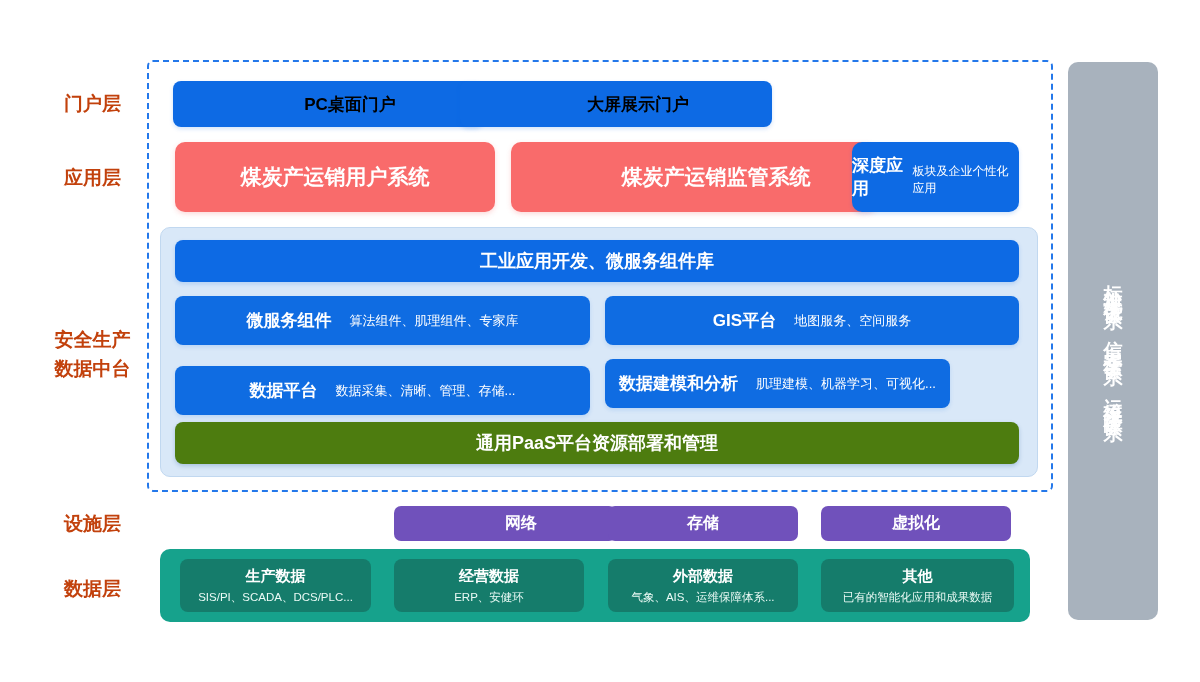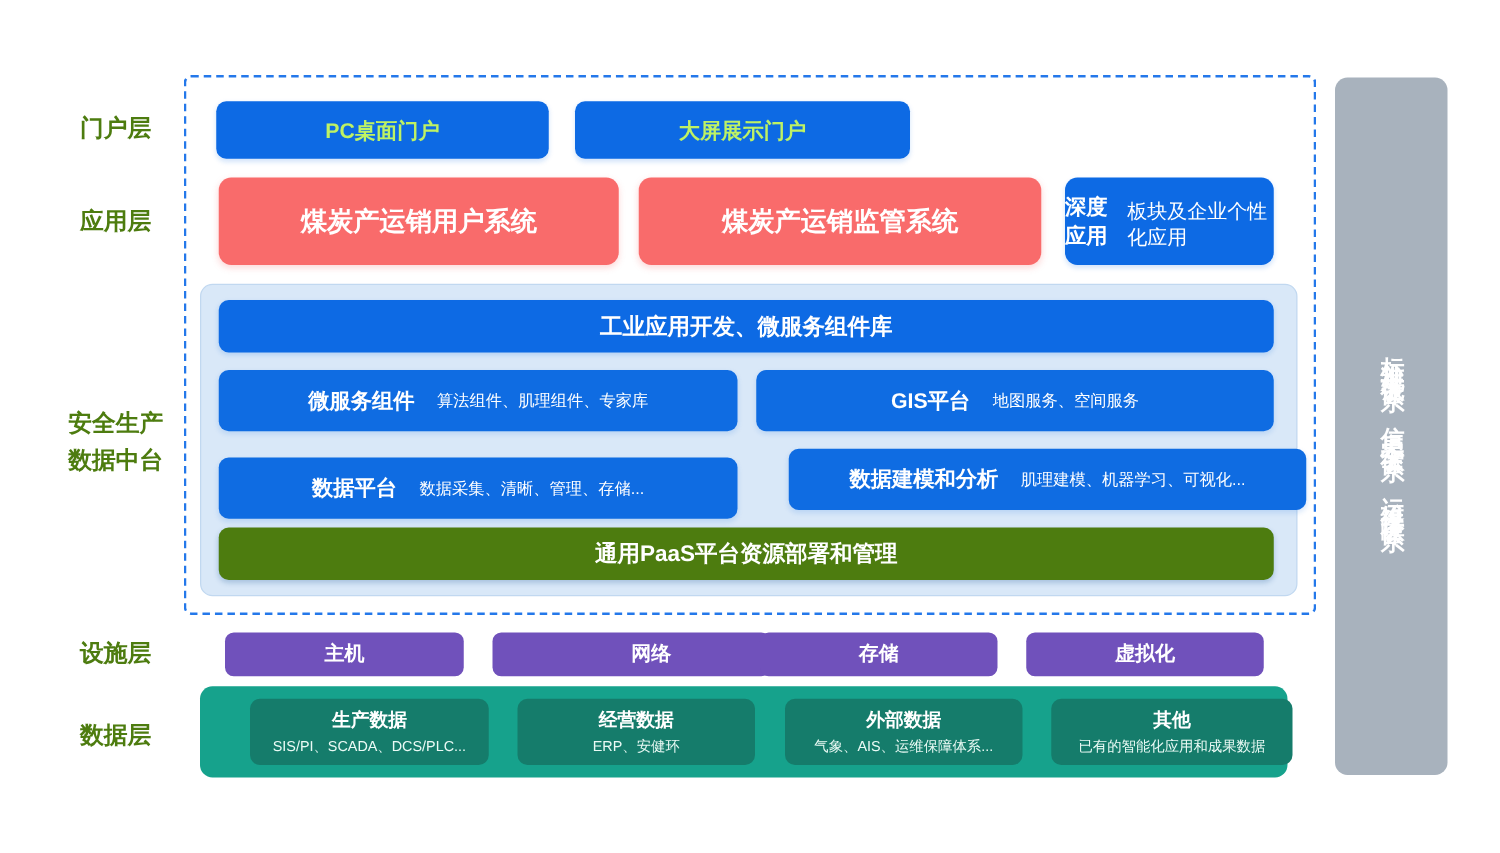--- a/index.html
+++ b/index.html
@@ -2,45 +2,46 @@
 <html><head>
 <meta charset="utf-8">
 <style>
   html,body{margin:0;padding:0;background:#ffffff;}
   .canvas{
     position:relative;width:1200px;height:682px;background:#ffffff;overflow:hidden;
     font-family:"Liberation Sans","DejaVu Sans",sans-serif;
   }
   .layer-label{
     position:absolute;left:30px;width:125px;text-align:center;
-    color:#4d7c0f;font-size:19px;font-weight:bold;line-height:29px;
+    color:#c2410c;font-size:19px;font-weight:bold;line-height:29px;
   }
   .dashed-frame{
     position:absolute;left:147px;top:60px;width:906px;height:432px;
     border:2px dashed #2478ea;border-radius:6px;box-sizing:border-box;
   }
   .blue-btn{
     position:absolute;height:46px;background:#0d6ae4;border-radius:8px;
     display:flex;align-items:center;justify-content:center;
-    color:#bef264;font-size:17px;font-weight:600;
+    color:#000000;font-size:17px;font-weight:600;
     box-shadow:0 2px 4px rgba(13,106,228,0.18);
+    padding-left:44px;
   }
   .red-box{
     position:absolute;top:142px;height:70px;background:#f96b6b;border-radius:10px;
     display:flex;align-items:center;justify-content:center;
     color:#ffffff;font-size:21px;font-weight:bold;
     box-shadow:0 2px 5px rgba(249,107,107,0.25);
   }
   .deep-app{
     position:absolute;top:142px;height:70px;background:#0d6ae4;border-radius:10px;
     display:flex;flex-direction:row;align-items:center;justify-content:center;
     color:#ffffff;box-shadow:0 2px 4px rgba(13,106,228,0.18);
   }
   .deep-app .t{font-size:17px;font-weight:bold;}
-  .deep-app .s{font-size:16px;margin-top:6px;}
+  .deep-app .s{font-size:12px;margin-top:6px;}
   .platform{
     position:absolute;left:160px;top:227px;width:878px;height:250px;
     background:#d9e8f8;border:1px solid #c1d8f0;border-radius:10px;box-sizing:border-box;
   }
   .wide-bar{
     position:absolute;left:175px;width:844px;height:42px;border-radius:8px;
     display:flex;align-items:center;justify-content:center;
     color:#ffffff;font-size:18px;font-weight:bold;
   }
   .bar-blue{background:#0d6ae4;box-shadow:0 2px 4px rgba(13,106,228,0.18);}
@@ -58,21 +59,20 @@
     color:#ffffff;font-size:16px;font-weight:bold;
   }
   .teal-wrap{
     position:absolute;left:160px;top:549px;width:870px;height:73px;
     background:#16a28c;border-radius:10px;
   }
   .teal-box{
     position:absolute;top:559px;height:53px;background:#157c6b;border-radius:8px;
     display:flex;flex-direction:column;align-items:center;justify-content:center;
     color:#ffffff;
-    margin-left:20px;
   }
   .teal-box .t{font-size:15px;font-weight:bold;}
   .teal-box .s{font-size:11.5px;margin-top:4px;white-space:nowrap;color:#eafaf5;}
   .side-bar{
     position:absolute;left:1068px;top:62px;width:90px;height:558px;
     background:#a8b2bd;border-radius:10px;
     display:flex;align-items:center;justify-content:center;
     color:#ffffff;font-size:19px;font-weight:bold;
     writing-mode:vertical-rl;text-orientation:upright;letter-spacing:5px;
   }
@@ -90,21 +90,21 @@
   </div>
   <div class="layer-label" style="top:509px;">设施层</div>
   <div class="layer-label" style="top:574px;">数据层</div>
 
   <div class="dashed-frame"></div>
 
   <div class="blue-btn" style="left:173px;top:81px;width:266px;">PC桌面门户</div>
   <div class="blue-btn" style="left:460px;top:81px;width:268px;">大屏展示门户</div>
 
   <div class="red-box" style="left:175px;width:320px;">煤炭产运销用户系统</div>
-  <div class="red-box" style="left:511px;width:322px;">煤炭产运销监管系统</div>
+  <div class="red-box" style="left:511px;width:322px;padding-left:44px;">煤炭产运销监管系统</div>
   <div class="deep-app" style="left:852px;width:167px;">
     <div class="t">深度应用</div>
     <div class="s">板块及企业个性化应用</div>
   </div>
 
   <div class="platform"></div>
 
   <div class="wide-bar bar-blue" style="top:240px;">工业应用开发、微服务组件库</div>
 
   <div class="cell" style="left:175px;top:296px;width:415px;">
@@ -112,28 +112,27 @@
     <span class="cell-sub">算法组件、肌理组件、专家库</span>
   </div>
   <div class="cell" style="left:605px;top:296px;width:414px;">
     <span class="cell-title">GIS平台</span>
     <span class="cell-sub">地图服务、空间服务</span>
   </div>
   <div class="cell" style="left:175px;top:366px;width:415px;">
     <span class="cell-title">数据平台</span>
     <span class="cell-sub">数据采集、清晰、管理、存储...</span>
   </div>
-  <div class="cell" style="left:605px;top:359px;width:414px;margin-left:26px;">
+  <div class="cell" style="left:605px;top:359px;width:345px;">
     <span class="cell-title">数据建模和分析</span>
     <span class="cell-sub">肌理建模、机器学习、可视化...</span>
   </div>
 
   <div class="wide-bar bar-dark" style="top:422px;">通用PaaS平台资源部署和管理</div>
 
-  <div class="purple-box" style="left:180px;width:191px;">主机</div>
   <div class="purple-box" style="left:394px;width:190px;padding-left:32px;">网络</div>
   <div class="purple-box" style="left:608px;width:190px;">存储</div>
   <div class="purple-box" style="left:821px;width:190px;">虚拟化</div>
 
   <div class="teal-wrap"></div>
   <div class="teal-box" style="left:180px;width:191px;">
     <div class="t">生产数据</div>
     <div class="s">SIS/PI、SCADA、DCS/PLC...</div>
   </div>
   <div class="teal-box" style="left:394px;width:190px;">

